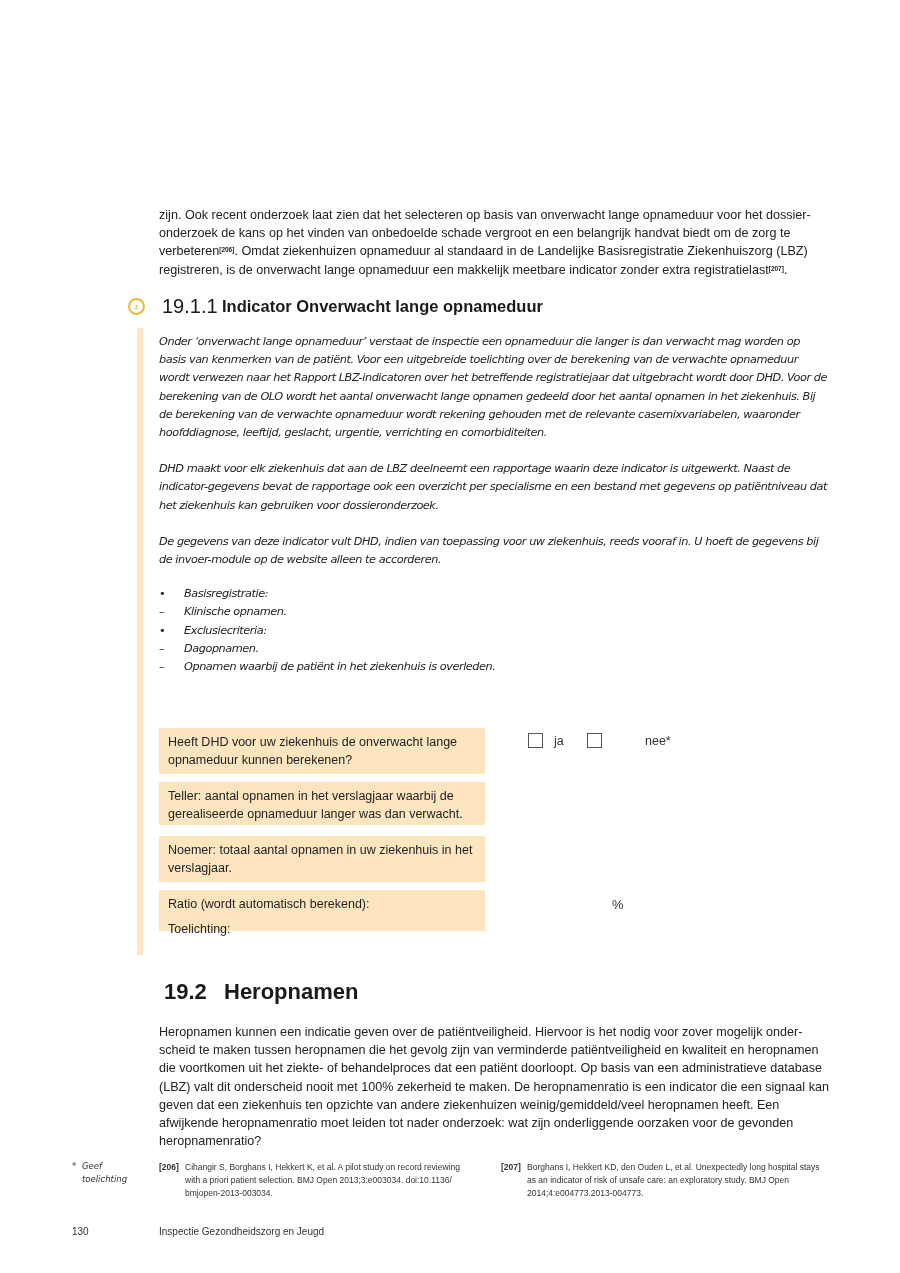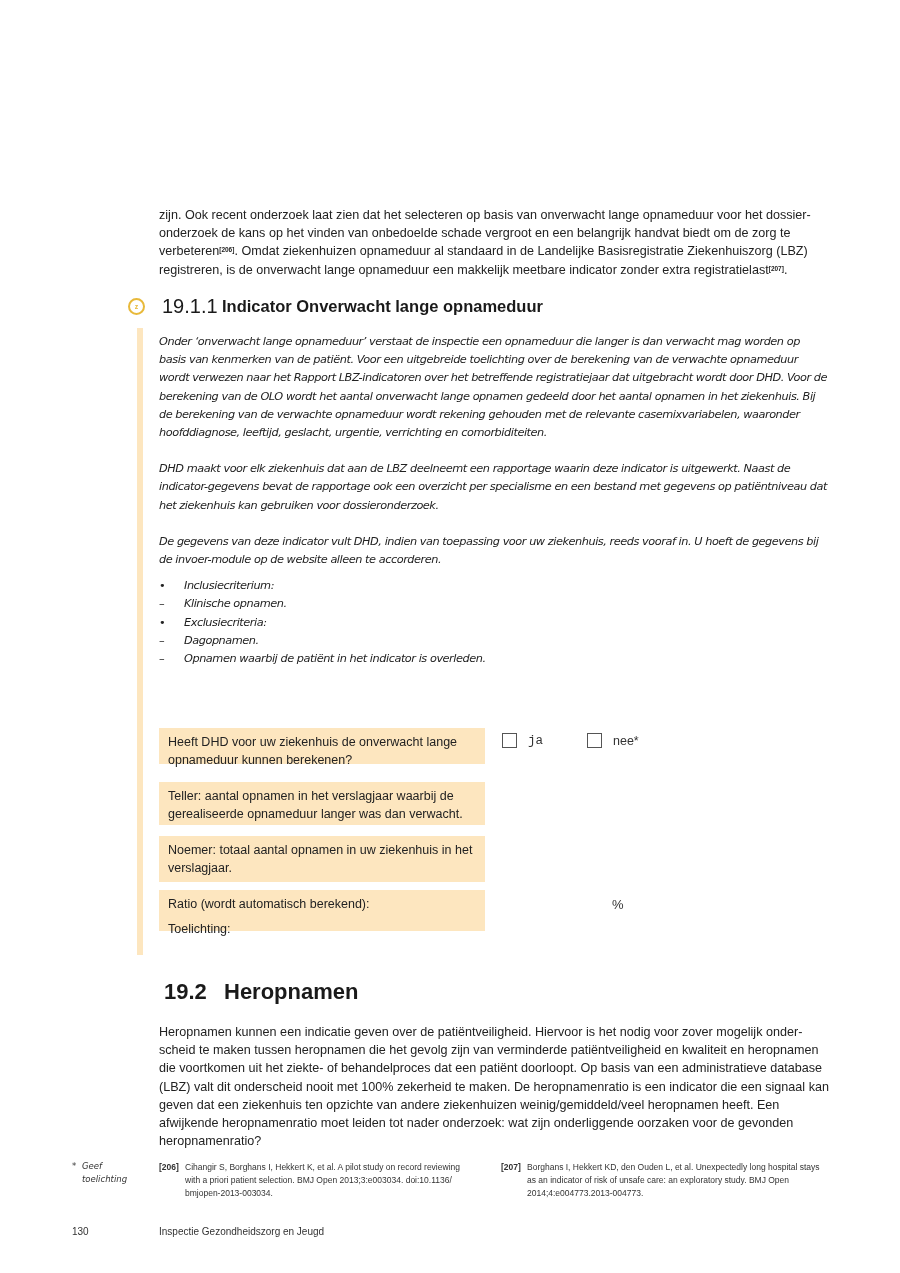--- a/index.html
+++ b/index.html
@@ -77,53 +77,53 @@
   <span class="h3-icon">z</span>
   <span class="h3-num">19.1.1</span>
   <span class="h3-title">Indicator Onverwacht lange opnameduur</span>
 </div>
 
 <div class="abs accent-bar"></div>
 
 <div class="abs italic-block">
   <p>Onder ‘onverwacht lange opnameduur’ verstaat de inspectie een opnameduur die langer is dan verwacht mag worden op basis van kenmerken van de patiënt. Voor een uitgebreide toelichting over de berekening van de verwachte opnameduur wordt verwezen naar het Rapport LBZ-indicatoren over het betreffende registratiejaar dat uitgebracht wordt door DHD. Voor de berekening van de OLO wordt het aantal onverwacht lange opnamen gedeeld door het aantal opnamen in het ziekenhuis. Bij de berekening van de verwachte opnameduur wordt rekening gehouden met de relevante casemixvariabelen, waaronder hoofddiagnose, leeftijd, geslacht, urgentie, verrichting en comorbiditeiten.</p>
   <p>DHD maakt voor elk ziekenhuis dat aan de LBZ deelneemt een rapportage waarin deze indicator is uitgewerkt. Naast de indicator-gegevens bevat de rapportage ook een overzicht per specialisme en een bestand met gegevens op patiëntniveau dat het ziekenhuis kan gebruiken voor dossieronderzoek.</p>
-  <p style="margin-bottom:8px">De gegevens van deze indicator vult DHD, indien van toepassing voor uw ziekenhuis, reeds vooraf in. U hoeft de gegevens bij de invoer-module op de website alleen te accorderen.</p>
+  <p style="margin-bottom:16px">De gegevens van deze indicator vult DHD, indien van toepassing voor uw ziekenhuis, reeds vooraf in. U hoeft de gegevens bij de invoer-module op de website alleen te accorderen.</p>
   <ul>
     <li>
         <span class="mk">•</span>
-        <span>Inclusiecriterium:</span>
+        <span>Basisregistratie:</span>
       </li>
     <li>
         <span class="mk">–</span>
         <span>Klinische opnamen.</span>
       </li>
     <li>
         <span class="mk">•</span>
         <span>Exclusiecriteria:</span>
       </li>
     <li>
         <span class="mk">–</span>
         <span>Dagopnamen.</span>
       </li>
     <li>
         <span class="mk">–</span>
-        <span>Opnamen waarbij de patiënt in het indicator is overleden.</span>
+        <span>Opnamen waarbij de patiënt in het ziekenhuis is overleden.</span>
       </li>
   </ul>
 </div>
 
-<div class="abs form-row" style="top:728px; height:36px;">
+<div class="abs form-row" style="top:728px; height:46px;">
   <span>Heeft DHD voor uw ziekenhuis de onverwacht lange opnameduur kunnen berekenen?</span>
 </div>
-<div class="abs cb-wrap" style="left:502px; top:733px;font-family:Liberation Mono, monospace;">
+<div class="abs cb-wrap" style="left:528px; top:733px;">
   <span class="cb"></span>
   <span>ja</span>
 </div>
-<div class="abs cb-wrap" style="left:587px; top:733px;">
+<div class="abs cb-wrap" style="left:587px; top:733px;gap:32px;">
   <span class="cb"></span>
   <span>nee*</span>
 </div>
 
 <div class="abs form-row" style="top:782px; height:43px;">
   <span>Teller: aantal opnamen in het verslagjaar waarbij de gerealiseerde opnameduur langer was dan verwacht.</span>
 </div>
 
 <div class="abs form-row" style="top:836px; height:46px;">
   <span>Noemer: totaal aantal opnamen in uw ziekenhuis in het verslagjaar.</span>

